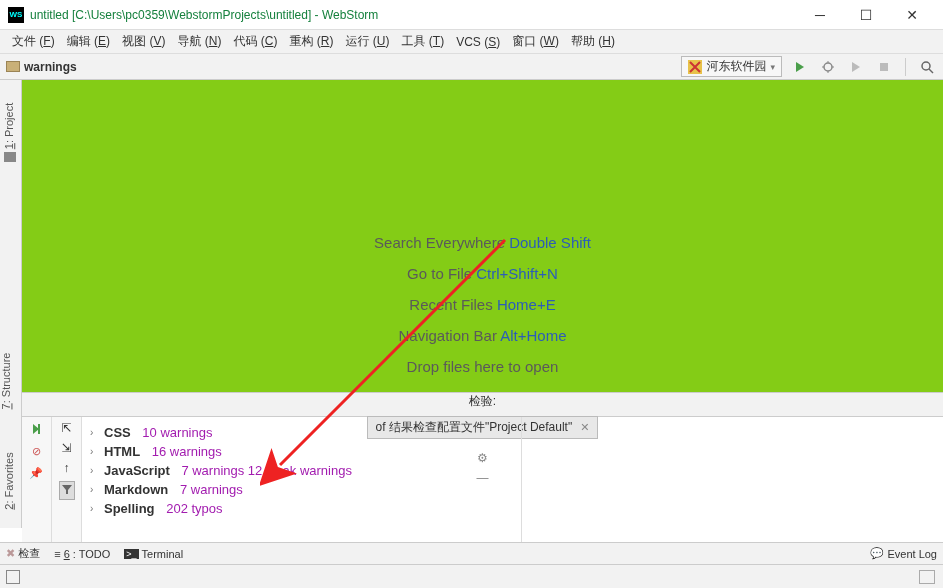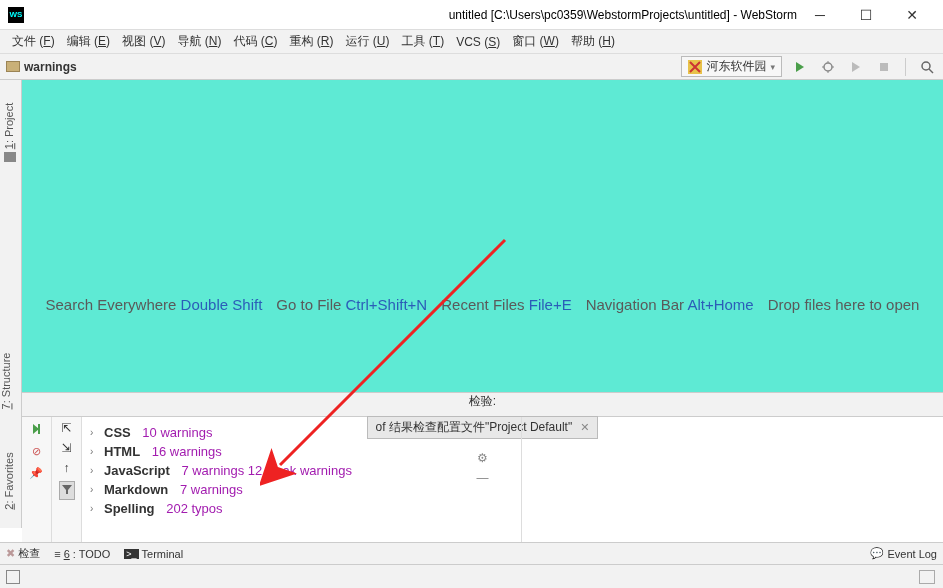--- a/index.html
+++ b/index.html
@@ -1,21 +1,21 @@
 <!DOCTYPE html>
 <html><head>
 <meta charset="utf-8">
 <style>
 * { margin: 0; padding: 0; box-sizing: border-box; font-family: "Microsoft YaHei", "Segoe UI", Arial, sans-serif; }
 body { width: 943px; height: 588px; background: #fff; font-size: 12px; color: #333; overflow: hidden; position: relative; }
 
 
-.titlebar { height: 30px; background: #fff; display: flex; align-items: center; padding: 0 8px; border-bottom: 1px solid #ddd; text-align: right; }
+.titlebar { height: 30px; background: #fff; display: flex; align-items: center; padding: 0 8px; border-bottom: 1px solid #ddd; }
 .titlebar .ws-icon { width: 16px; height: 16px; background: #000; color: #0ff; font-size: 8px; font-weight: bold; display: flex; align-items: center; justify-content: center; margin-right: 6px; }
-.titlebar .title { flex: 1; font-size: 12px; color: #000000; }
+.titlebar .title { flex: 1; font-size: 12px; color: #15803d; }
 .titlebar .winbtns { display: flex; gap: 0; }
 .titlebar .winbtn { width: 46px; height: 28px; display: flex; align-items: center; justify-content: center; font-size: 14px; color: #333; }
 
 
 .menubar { height: 24px; background: #f2f2f2; display: flex; align-items: center; padding: 0 6px; border-bottom: 1px solid #ddd; font-size: 12px; }
 .menubar .menuitem { padding: 2px 6px; cursor: pointer; }
 .menubar .menuitem u { text-decoration: underline; }
 
 
 .toolbar { height: 26px; background: #f2f2f2; border-bottom: 1px solid #ccc; display: flex; align-items: center; padding: 0 6px; }
@@ -27,21 +27,21 @@
 
 
 .workspace { display: flex; position: absolute; top: 80px; bottom: 60px; left: 0; right: 0; }
 .leftgutter { width: 22px; background: #f2f2f2; border-right: 1px solid #ccc; position: relative; }
 .leftgutter .tablabel { position: absolute; transform: rotate(-90deg); transform-origin: center; white-space: nowrap; font-size: 11px; color: #555; }
 .leftgutter .tablabel.project { top: 40px; left: -14px; }
 .leftgutter .tablabel.structure { top: 295px; left: -22px; }
 .leftgutter .tablabel.favorites { top: 395px; left: -20px; }
 .leftgutter .minicon { position: absolute; width: 12px; height: 12px; left: 4px; }
 
-.editorplaceholder { flex: 1; background: #5eead4; display: flex; flex-direction: row; align-items: center; justify-content: center; gap: 14px; color: #5a5a5a; font-size: 15px; }
+.editorplaceholder { flex: 1; background: #84cc16; display: flex; flex-direction: column; align-items: center; justify-content: center; gap: 14px; color: #5a5a5a; font-size: 15px; }
 .editorplaceholder .line span.shortcut { color: #2b5db8; }
 
 
 .inspectpanel { position: absolute; left: 22px; right: 0; bottom: 24px; top: 392px; background: #fff; border-top: 1px solid #ccc; display: flex; flex-direction: column; }
 .inspectheader { height: 24px; background: #f2f2f2; border-bottom: 1px solid #ccc; display: flex; align-items: center; padding: 0 6px; gap: 6px; flex-direction: column; }
 .inspectheader .tab { background: #e8e8e8; border: 1px solid #bbb; padding: 2px 8px; display: flex; align-items: center; gap: 4px; }
 .inspectheader .closex { font-size: 11px; color: #888; margin-left: 4px; }
 .inspectheader .spacer { flex: 1; }
 .inspectbody { flex: 1; display: flex; }
 .inspectleft { width: 30px; background: #f7f7f7; border-right: 1px solid #ddd; display: flex; flex-direction: column; align-items: center; padding: 4px 0; gap: 6px; }
@@ -140,21 +140,21 @@
 <div class="workspace">
   <div class="leftgutter">
     <div class="tablabel project"><u>1</u>: Project</div>
     <div class="minicon" style="top:72px;background:#888;height:10px"></div>
     <div class="tablabel structure"><u>7</u>: Structure</div>
     <div class="tablabel favorites"><u>2</u>: Favorites</div>
   </div>
   <div class="editorplaceholder">
     <div class="line"><span>Search Everywhere </span><span class="shortcut">Double Shift</span></div>
     <div class="line"><span>Go to File </span><span class="shortcut">Ctrl+Shift+N</span></div>
-    <div class="line"><span>Recent Files </span><span class="shortcut">File+E</span></div>
+    <div class="line"><span>Recent Files </span><span class="shortcut">Home+E</span></div>
     <div class="line"><span>Navigation Bar </span><span class="shortcut">Alt+Home</span></div>
     <div class="line"><span>Drop files here to open</span></div>
   </div>
 </div>
 
 <div class="inspectpanel">
   <div class="inspectheader">
     <span>检验:</span>
     <div class="tab">
       <span>of 结果检查配置文件"Project Default"</span>

